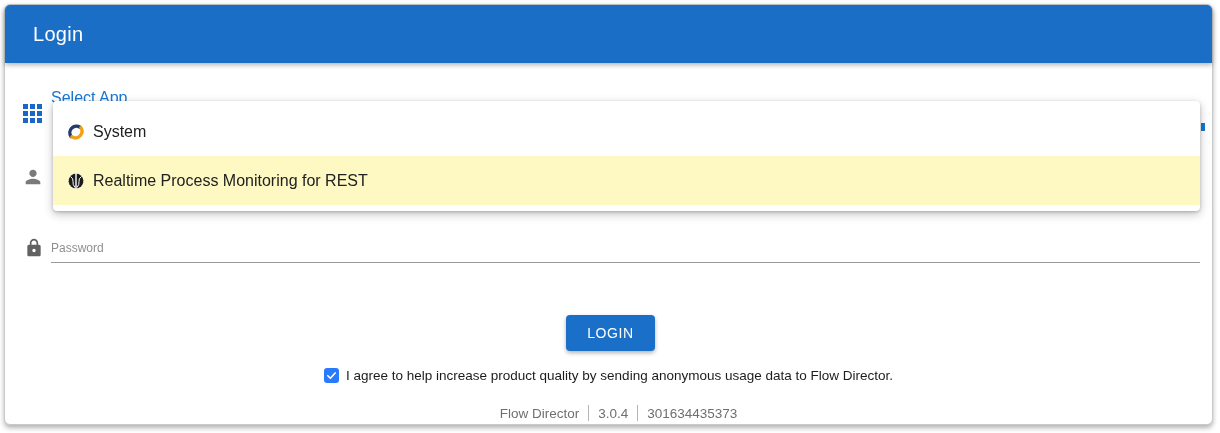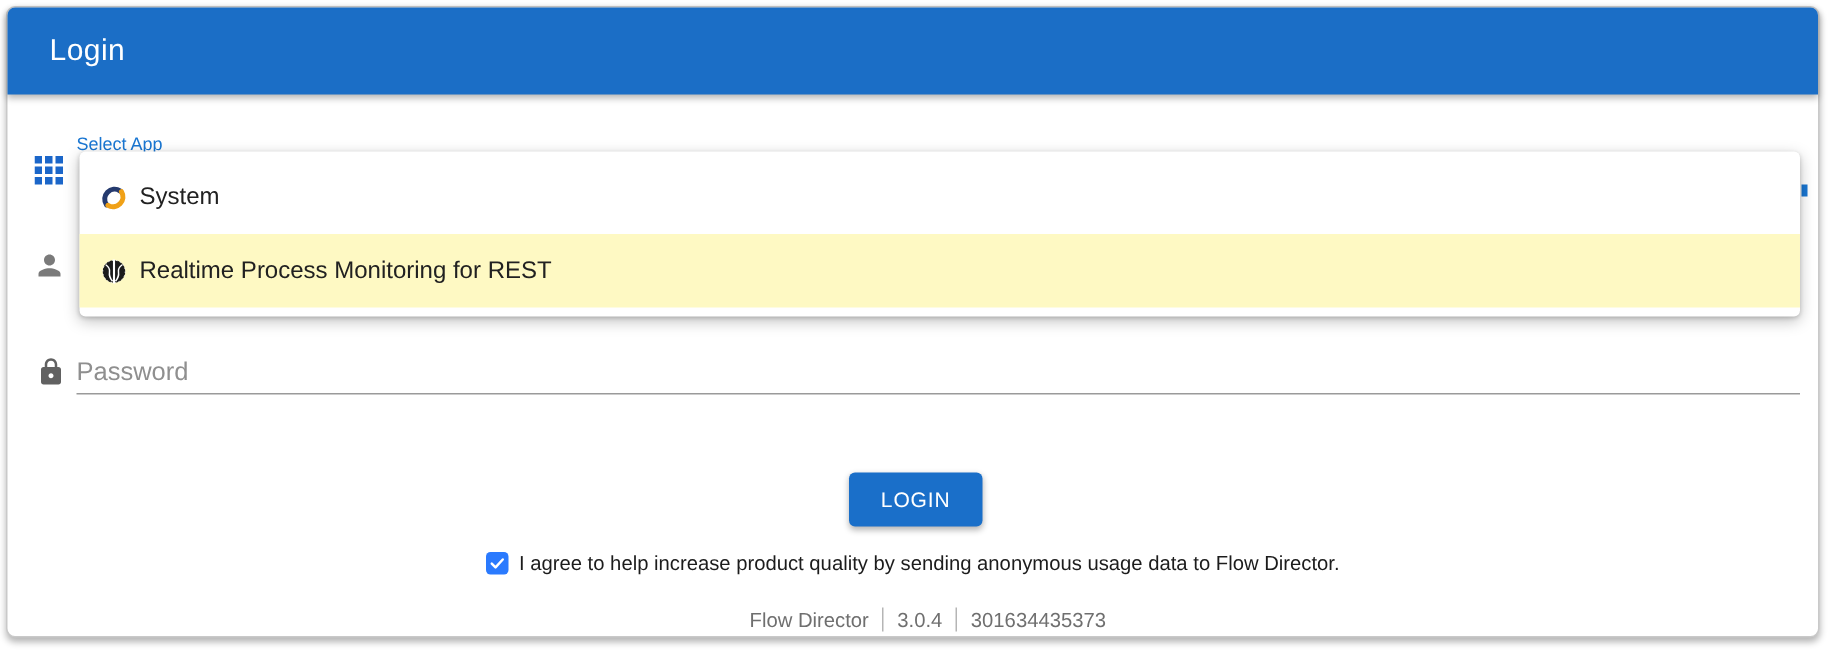--- a/index.html
+++ b/index.html
@@ -34,35 +34,35 @@
   .header-title {
     color: #ffffff;
     font-size: 20px;
     letter-spacing: 0.3px;
   }
   .content { position: absolute; inset: 58px 0 0 0; }
 
   .select-app-label {
     position: absolute;
     left: 46px; top: 26px;
-    font-size: 12px;
+    font-size: 16px;
     color: var(--accent-blue, #1976d2);
   }
   .apps-icon { position: absolute; left: 18px; top: 41px; }
   .person-icon { position: absolute; left: 17px; top: 103px; }
   .lock-icon { position: absolute; left: 19px; top: 173px; }
 
   .password-input {
     position: absolute;
     left: 46px; top: 170px;
     width: 1149px; height: 30px;
     border: none;
     border-bottom: 1px solid #9a9a9a;
     outline: none;
-    font-size: 17px;
+    font-size: 12px;
     font-family: "Liberation Sans", sans-serif;
     color: #333;
     background: transparent;
   }
   .password-input::placeholder { color: #8f8f8f; opacity: 1; }
 
   .select-underline-fragment {
     position: absolute;
     left: 1196px; top: 60px;
     width: 4px; height: 8px;

